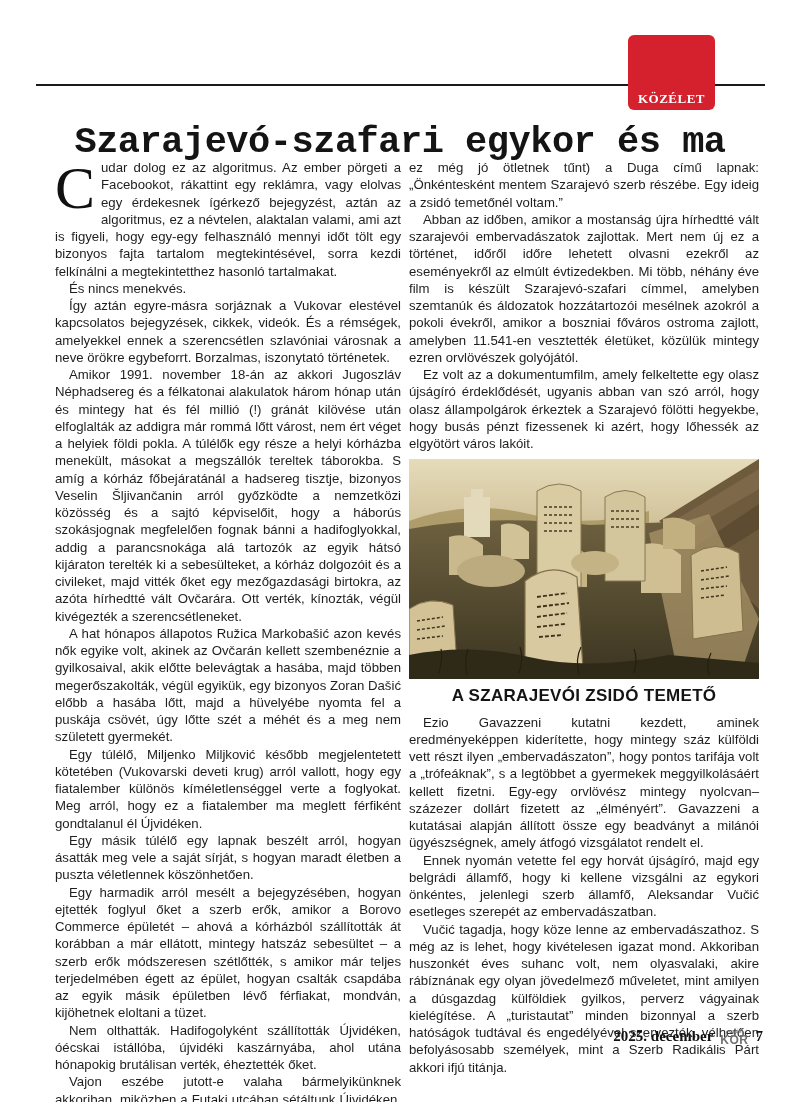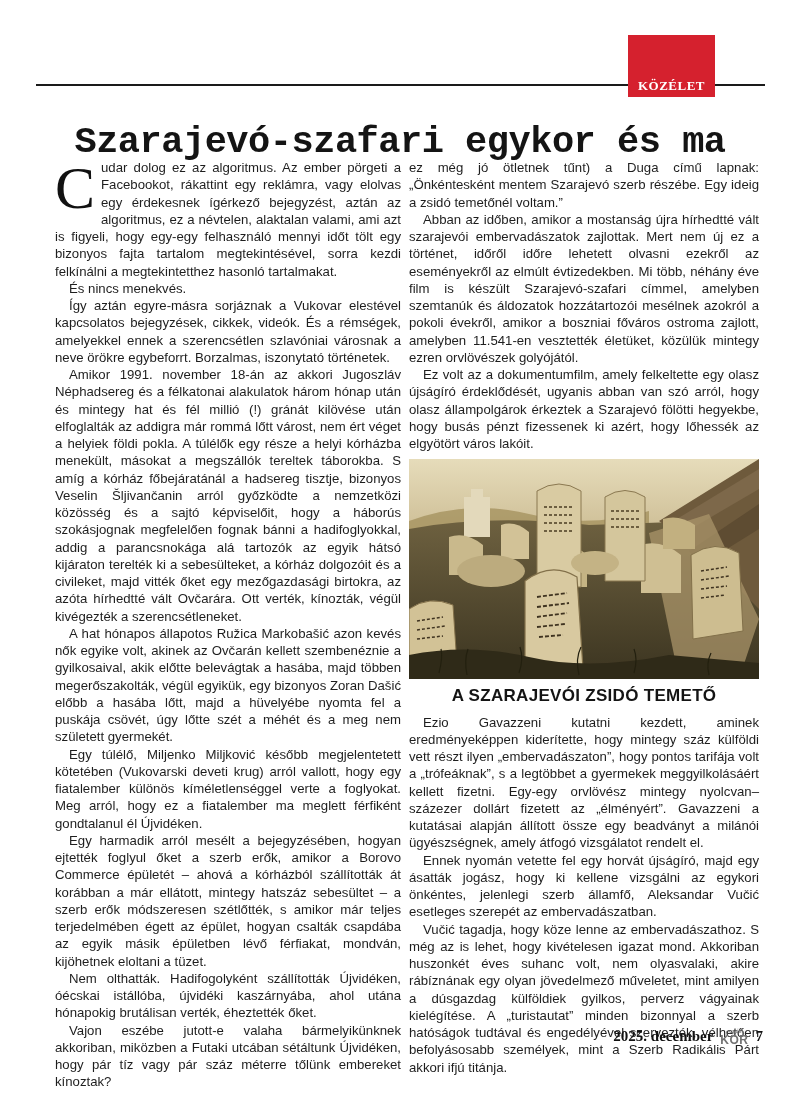--- a/index.html
+++ b/index.html
@@ -2,25 +2,25 @@
 <html lang="hu"><head>
 <meta charset="utf-8">
 <style>
   html,body { margin:0; padding:0; }
   body {
     width:800px; height:1102px; background:#ffffff; overflow:hidden;
     font-family:"Liberation Sans", sans-serif; color:#1c1c1c; position:relative;
   }
   .header-line { position:absolute; left:36px; top:84px; width:729px; height:2px; background:#1a1a1a; }
   .section-badge {
-    position:absolute; left:628px; top:35px; width:87px; height:62px;
+    position:absolute; left:628px; top:35px; width:87px; height:75px;
     background:#d5212e; color:#ffffff; font-family:"Liberation Serif", serif;
     font-weight:bold; font-size:13px; letter-spacing:0.5px;
     display:flex; align-items:flex-end; justify-content:center;
-    padding-bottom:3px; box-sizing:border-box;
+    padding-bottom:3px; box-sizing:border-box;border-radius:6px;
   }
   .article-title {
     position:absolute; top:96px; left:0; width:800px; text-align:center;
     font-family:Liberation Mono, monospace; font-weight:bold; font-size:37px;
     letter-spacing:-0.5px; color:#141414;
   }
   .col {
     position:absolute; top:159px; font-size:13.2px; line-height:17.25px;
     text-align:justify; color:#1e1e1e;
   }
@@ -58,20 +58,21 @@
 
 <h1 class="article-title">Szarajevó-szafari egykor és ma</h1>
 
 <div class="col col-left">
   <p><span class="dropcap">C</span><span>udar dolog ez az algoritmus. Az ember pörgeti a Facebookot, rákattint egy reklámra, vagy elolvas egy érdekesnek ígérkező bejegyzést, aztán az algoritmus, ez a névtelen, alaktalan valami, ami azt is figyeli, hogy egy-egy felhasználó mennyi időt tölt egy bizonyos fajta tartalom megtekintésével, sorra kezdi felkínálni a megtekintetthez hasonló tartalmakat.</span></p>
   <p class="ind">És nincs menekvés.</p>
   <p class="ind">Így aztán egyre-másra sorjáznak a Vukovar elestével kapcsolatos bejegyzések, cikkek, videók. És a rémségek, amelyekkel ennek a szerencsétlen szlavóniai városnak a neve örökre egybeforrt. Borzalmas, iszonytató történetek.</p>
   <p class="ind">Amikor 1991. november 18-án az akkori Jugoszláv Néphadsereg és a félkatonai alakulatok három hónap után és mintegy hat és fél millió (!) gránát kilövése után elfoglalták az addigra már rommá lőtt várost, nem ért véget a helyiek földi pokla. A túlélők egy része a helyi kórházba menekült, másokat a megszállók tereltek táborokba. S amíg a kórház főbejáratánál a hadsereg tisztje, bizonyos Veselin Šljivančanin arról győzködte a nemzetközi közösség és a sajtó képviselőit, hogy a háborús szokásjognak megfelelően fognak bánni a hadifoglyokkal, addig a parancsnokága alá tartozók az egyik hátsó kijáraton terelték ki a sebesülteket, a kórház dolgozóit és a civileket, majd vitték őket egy mezőgazdasági birtokra, az azóta hírhedtté vált Ovčarára. Ott verték, kínozták, végül kivégezték a szerencsétleneket.</p>
   <p class="ind">A hat hónapos állapotos Ružica Markobašić azon kevés nők egyike volt, akinek az Ovčarán kellett szembenéznie a gyilkosaival, akik előtte belevágtak a hasába, majd többen megerőszakolták, végül egyikük, egy bizonyos Zoran Dašić előbb a hasába lőtt, majd a hüvelyébe nyomta fel a puskája csövét, úgy lőtte szét a méhét és a meg nem született gyermekét.</p>
   <p class="ind">Egy túlélő, Miljenko Miljković később megjelentetett kötetében (Vukovarski deveti krug) arról vallott, hogy egy fiatalember különös kíméletlenséggel verte a foglyokat. Meg arról, hogy ez a fiatalember ma meglett férfiként gondtalanul él Újvidéken.</p>
+  <p class="ind">Egy másik túlélő egy lapnak beszélt arról, hogyan ásatták meg vele a saját sírját, s hogyan maradt életben a puszta véletlennek köszönhetően.</p>
   <p class="ind">Egy harmadik arról mesélt a bejegyzésében, hogyan ejtették foglyul őket a szerb erők, amikor a Borovo Commerce épületét – ahová a kórházból szállították át korábban a már ellátott, mintegy hatszáz sebesültet – a szerb erők módszeresen szétlőtték, s amikor már teljes terjedelmében égett az épület, hogyan csalták csapdába az egyik másik épületben lévő férfiakat, mondván, kijöhetnek eloltani a tüzet.</p>
   <p class="ind">Nem olthatták. Hadifogolyként szállították Újvidéken, óécskai istállóba, újvidéki kaszárnyába, ahol utána hónapokig brutálisan verték, éheztették őket.</p>
   <p class="ind">Vajon eszébe jutott-e valaha bármelyikünknek akkoriban, miközben a Futaki utcában sétáltunk Újvidéken, hogy pár tíz vagy pár száz méterre tőlünk embereket kínoztak?</p>
 
 </div>
 
 <div class="col col-right">
   <p>ez még jó ötletnek tűnt) a Duga című lapnak: „Önkéntesként mentem Szarajevó szerb részébe. Egy ideig a zsidó temetőnél voltam.”</p>
   <p class="ind">Abban az időben, amikor a mostanság újra hírhedtté vált szarajevói embervadászatok zajlottak. Mert nem új ez a történet, időről időre lehetett olvasni ezekről az eseményekről az elmúlt évtizedekben. Mi több, néhány éve film is készült Szarajevó-szafari címmel, amelyben szemtanúk és áldozatok hozzátartozói mesélnek azokról a pokoli évekről, amikor a boszniai főváros ostroma zajlott, amelyben 11.541-en vesztették életüket, közülük mintegy ezren orvlövészek golyójától.</p>
   <p class="ind">Ez volt az a dokumentumfilm, amely felkeltette egy olasz újságíró érdeklődését, ugyanis abban van szó arról, hogy olasz állampolgárok érkeztek a Szarajevó fölötti hegyekbe, hogy busás pénzt fizessenek ki azért, hogy lőhessék az elgyötört város lakóit.</p>
@@ -152,21 +153,21 @@
         <path d="M110 214 q5 -14 1 -26"></path>
           <path d="M170 216 q-4 -16 2 -28"></path>
         <path d="M225 214 q4 -14 0 -24"></path>
           <path d="M300 216 q-3 -12 2 -22"></path>
       </g>
     </svg>
     <figcaption class="photo-caption">A SZARAJEVÓI ZSIDÓ TEMETŐ</figcaption>
   </figure>
 
   <p class="ind">Ezio Gavazzeni kutatni kezdett, aminek eredményeképpen kiderítette, hogy mintegy száz külföldi vett részt ilyen „embervadászaton”, hogy pontos tarifája volt a „trófeáknak”, s a legtöbbet a gyermekek meggyilkolásáért kellett fizetni. Egy-egy orvlövész mintegy nyolcvan–százezer dollárt fizetett az „élményért”. Gavazzeni a kutatásai alapján állított össze egy beadványt a milánói ügyészségnek, amely átfogó vizsgálatot rendelt el.</p>
-  <p class="ind">Ennek nyomán vetette fel egy horvát újságíró, majd egy ásatták jogász, hogy ki kellene vizsgálni az egykori önkéntes, jelenlegi szerb államfő, Aleksandar Vučić esetleges szerepét az embervadászatban.</p>
+  <p class="ind">Ennek nyomán vetette fel egy horvát újságíró, majd egy belgrádi államfő, hogy ki kellene vizsgálni az egykori önkéntes, jelenlegi szerb államfő, Aleksandar Vučić esetleges szerepét az embervadászatban.</p>
   <p class="ind">Vučić tagadja, hogy köze lenne az embervadászathoz. S még az is lehet, hogy kivételesen igazat mond. Akkoriban huszonkét éves suhanc volt, nem olyasvalaki, akire rábíznának egy olyan jövedelmező műveletet, mint amilyen a dúsgazdag külföldiek gyilkos, perverz vágyainak kielégítése. A „turistautat” minden bizonnyal a szerb hatóságok tudtával és engedélyével szervezték, vélhetően befolyásosabb személyek, mint a Szerb Radikális Párt akkori ifjú titánja.</p>
 
 </div>
 
 <div class="footer">
   <span>2025. december</span>
   <span class="logo">
     <span class="logo-top">családi</span>
     <span class="logo-main">KÖR</span>
   </span>

